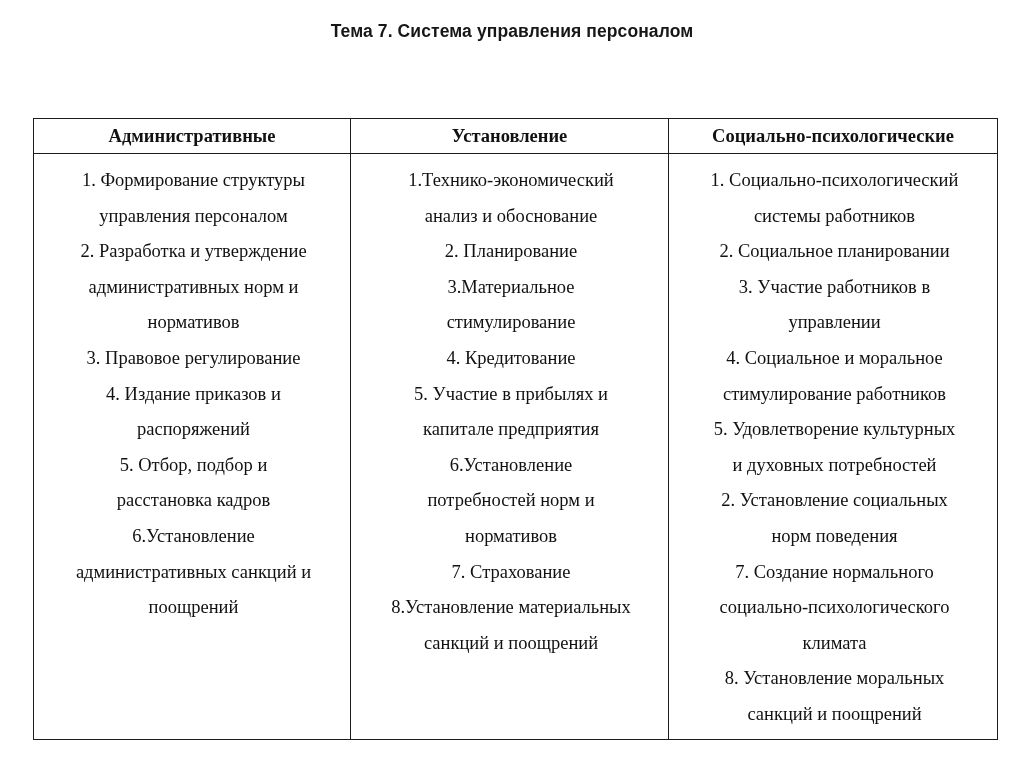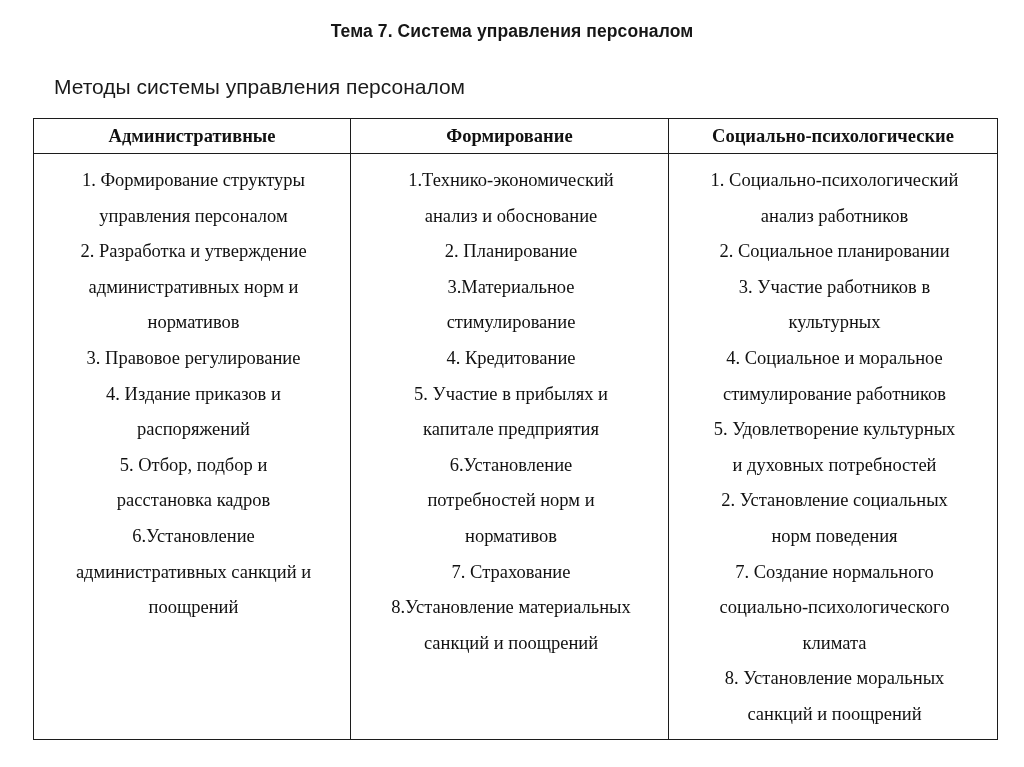--- a/index.html
+++ b/index.html
@@ -108,32 +108,31 @@
     text-align: center;
   }
 </style>
 </head>
 <body>
 
 <div class="slide">
 
   <div class="slide-title">Тема 7. Система управления персоналом</div>
 
-  <div class="slide-subtitle">Методы системы управления персоналом</div>
 
   <table class="methods-table">
     <colgroup>
       <col class="c1">
       <col class="c2">
       <col class="c3">
     </colgroup>
     <thead>
       <tr>
         <th>Административные</th>
-        <th>Формирование</th>
+        <th>Установление</th>
         <th>Социально-психологические</th>
       </tr>
     </thead>
     <tbody>
       <tr>
         <td>
           <ul class="cell-list">
             <li>1. Формирование структуры</li>
             <li>управления персоналом</li>
             <li>2. Разработка и утверждение</li>
@@ -163,24 +162,24 @@
             <li>потребностей норм и</li>
             <li>нормативов</li>
             <li>7. Страхование</li>
             <li>8.Установление материальных</li>
             <li>санкций и поощрений</li>
           </ul>
         </td>
         <td>
           <ul class="cell-list">
             <li>1. Социально-психологический</li>
-            <li>анализ работников</li>
+            <li>системы работников</li>
             <li>2. Социальное планировании</li>
             <li>3. Участие работников в</li>
-            <li>культурных</li>
+            <li>управлении</li>
             <li>4. Социальное и моральное</li>
             <li>стимулирование работников</li>
             <li>5. Удовлетворение культурных</li>
             <li>и духовных потребностей</li>
             <li>2. Установление социальных</li>
             <li>норм поведения</li>
             <li>7. Создание нормального</li>
             <li>социально-психологического</li>
             <li>климата</li>
             <li>8. Установление моральных</li>

